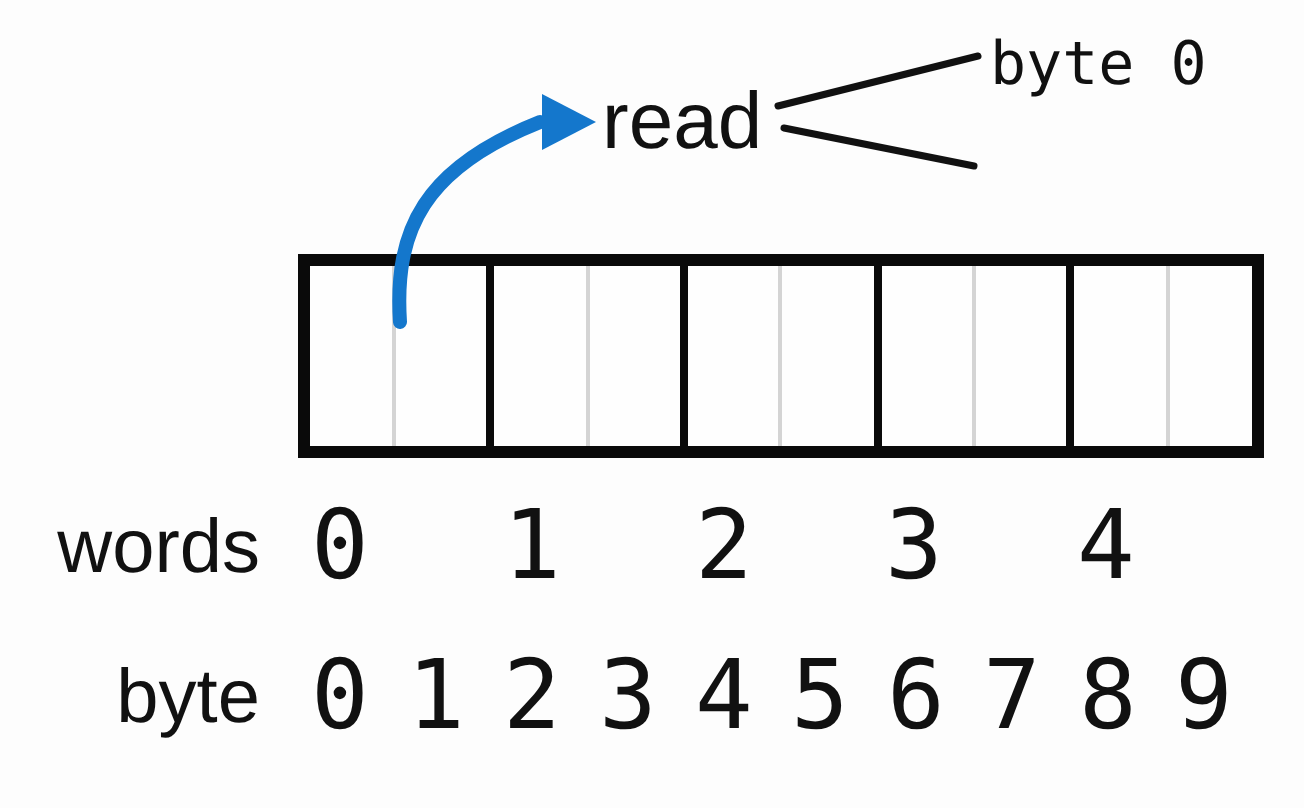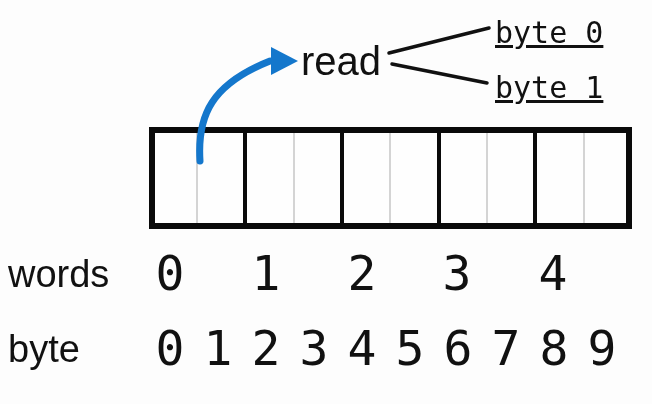--- a/index.html
+++ b/index.html
@@ -35,27 +35,26 @@
   }
   
   .sans-label{
     position:absolute;
     font-family:"Liberation Sans", sans-serif;
     font-size:40px;line-height:40px;
     color:#111111;
     white-space:nowrap;
   }
   .row-caption{
-    width:122px;left:8px;text-align:left;
+    width:122px;left:8px;text-align:right;
     font-size:38px;
   }
   .mono{
     font-family:"DejaVu Sans Mono", monospace;
     color:#111111;
-    text-decoration:underline;
   }
   .digit{
     position:absolute;
     width:48px;text-align:center;
     font-size:48px;line-height:42px;
     font-family:"DejaVu Sans Mono", monospace;
     color:#111111;
   }
   .byte-callout{
     position:absolute;left:495px;
@@ -84,21 +83,20 @@
   <svg class="svg-layer" viewBox="0 0 652 404">
     <path d="M 200 161 C 197 115 212 84 270 61" fill="none" stroke="#1477CC" stroke-width="7" stroke-linecap="round"></path>
     <polygon points="271,47 298,61 271,75" fill="#1477CC"></polygon>
     <line x1="389" y1="53" x2="489" y2="28" stroke="#111111" stroke-width="3.5" stroke-linecap="round"></line>
     <line x1="392" y1="64" x2="487" y2="83" stroke="#111111" stroke-width="3.5" stroke-linecap="round"></line>
   </svg>
 
   <span class="sans-label" style="left:301px;top:41px">read</span>
 
   <span class="mono byte-callout" style="top:18px">byte 0</span>
-  <span class="mono byte-callout" style="top:73px">byte 1</span>
 
   <div>
     <span class="sans-label row-caption" style="top:254px">words</span>
     <span class="digit" style="left:146px;top:252px">0</span>
     <span class="digit" style="left:242px;top:252px">1</span>
     <span class="digit" style="left:338px;top:252px">2</span>
     <span class="digit" style="left:433px;top:252px">3</span>
     <span class="digit" style="left:529px;top:252px">4</span>
   </div>
 

